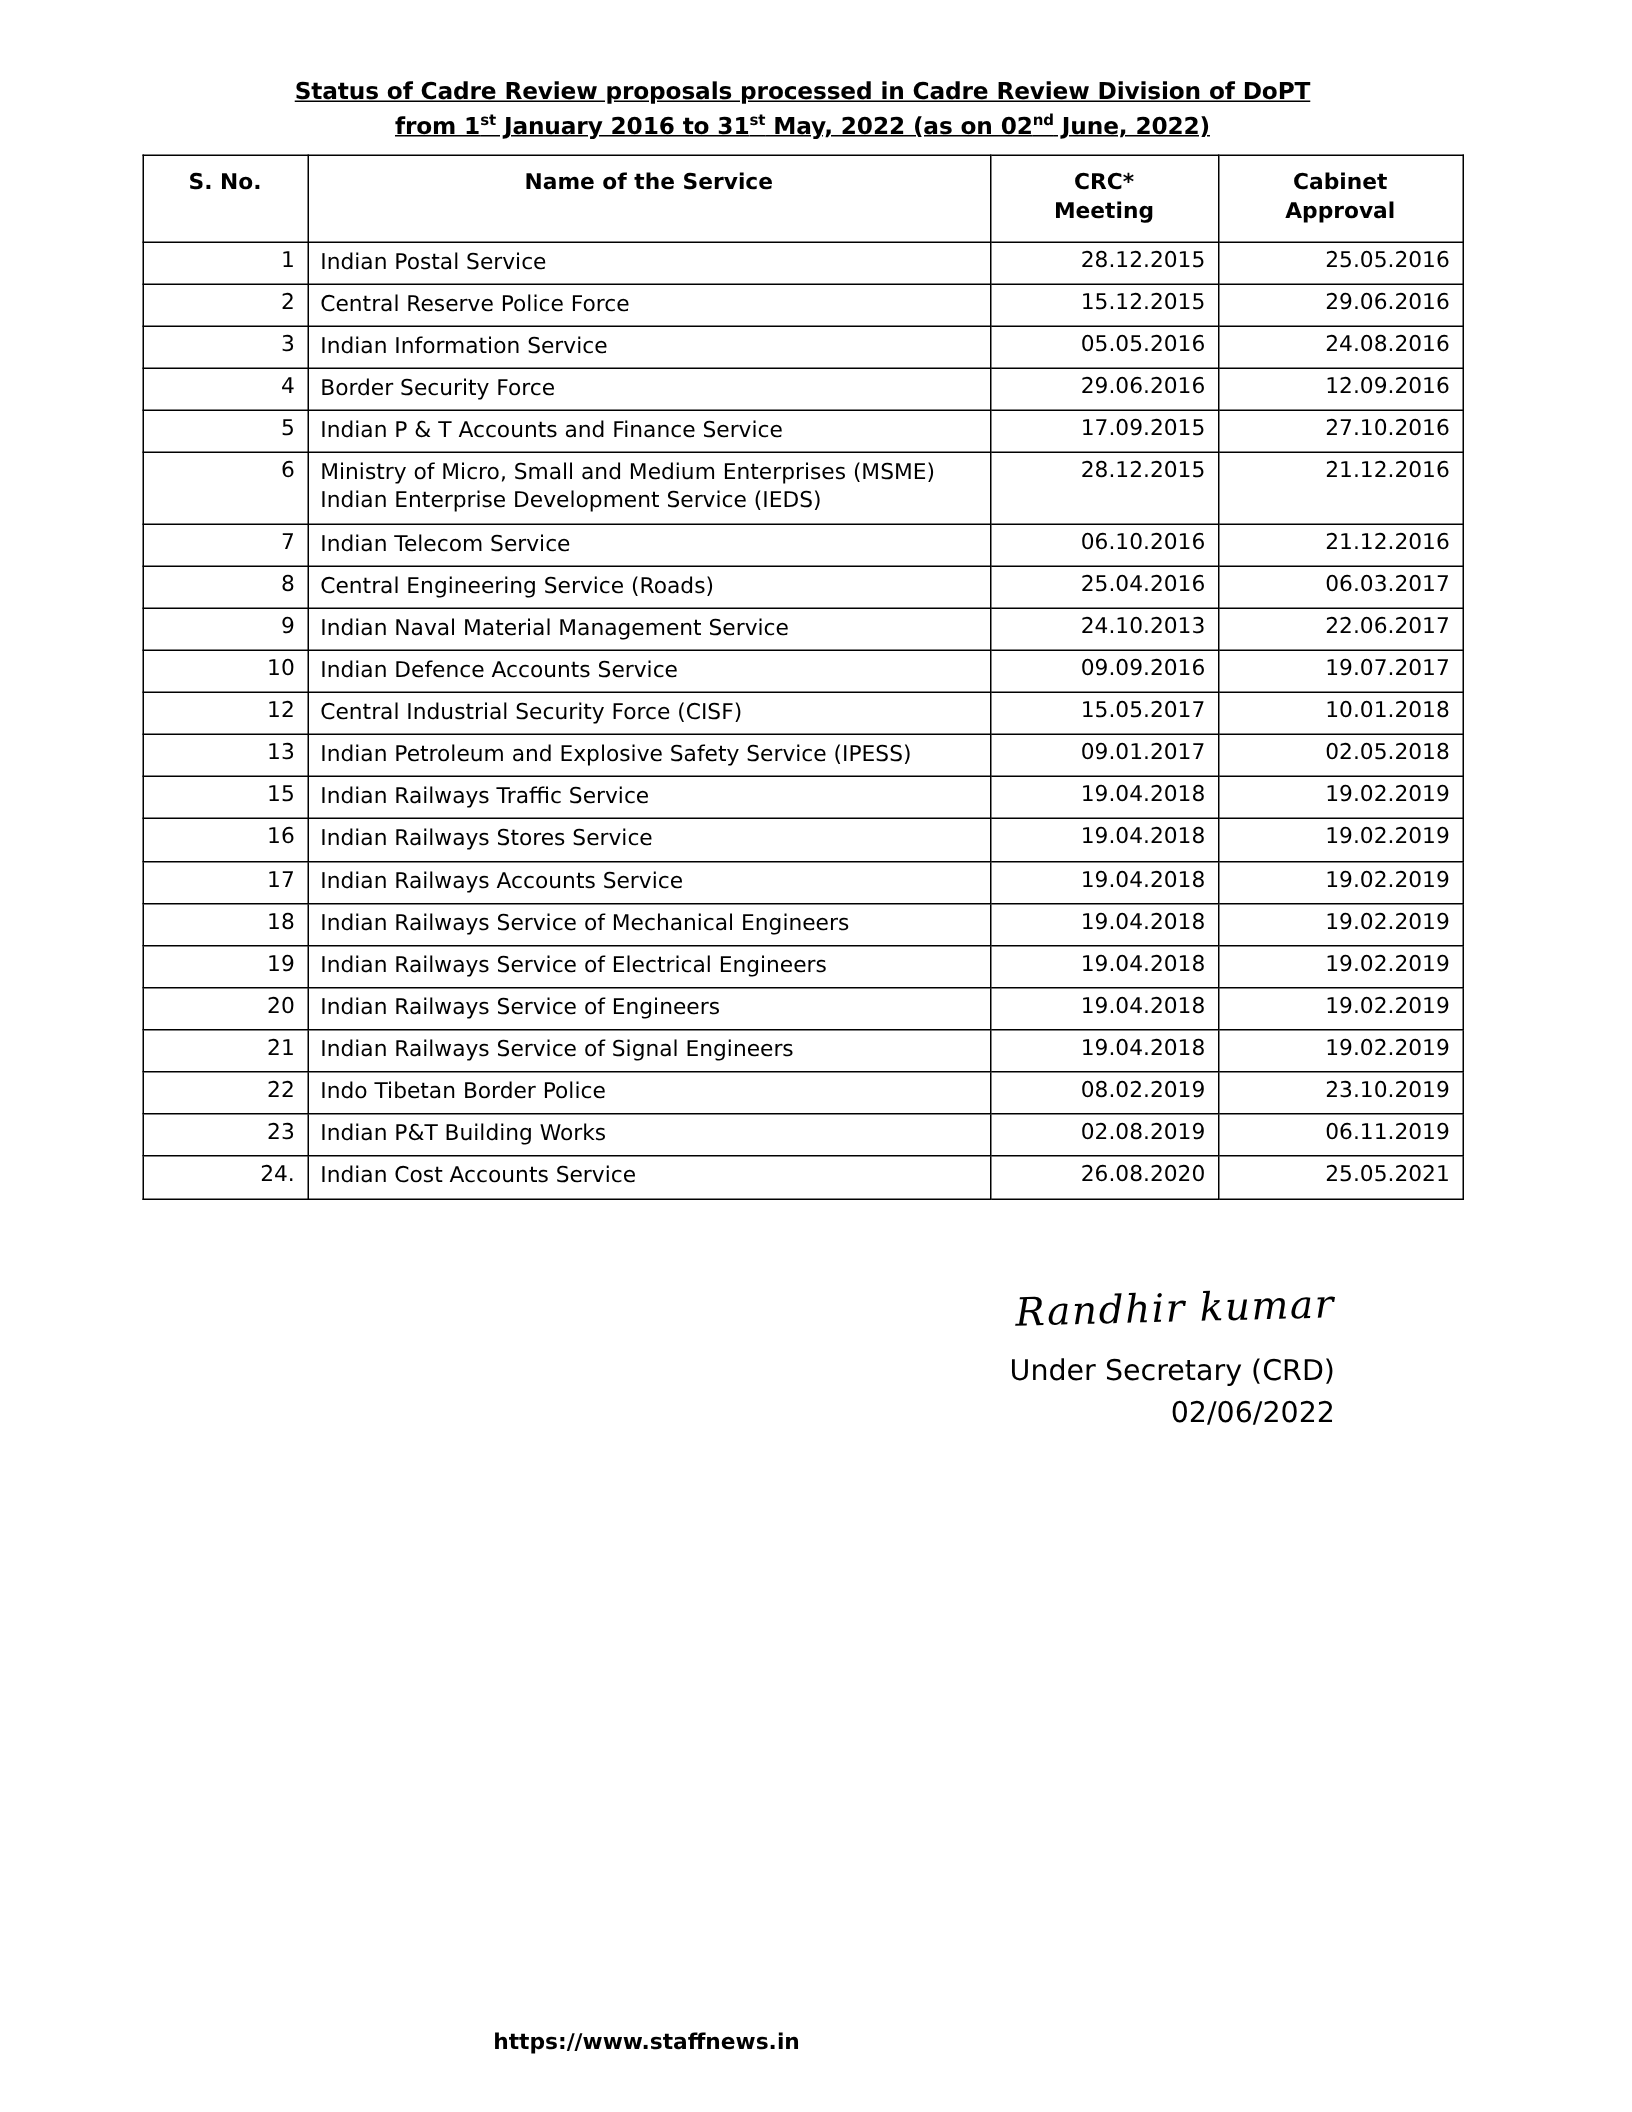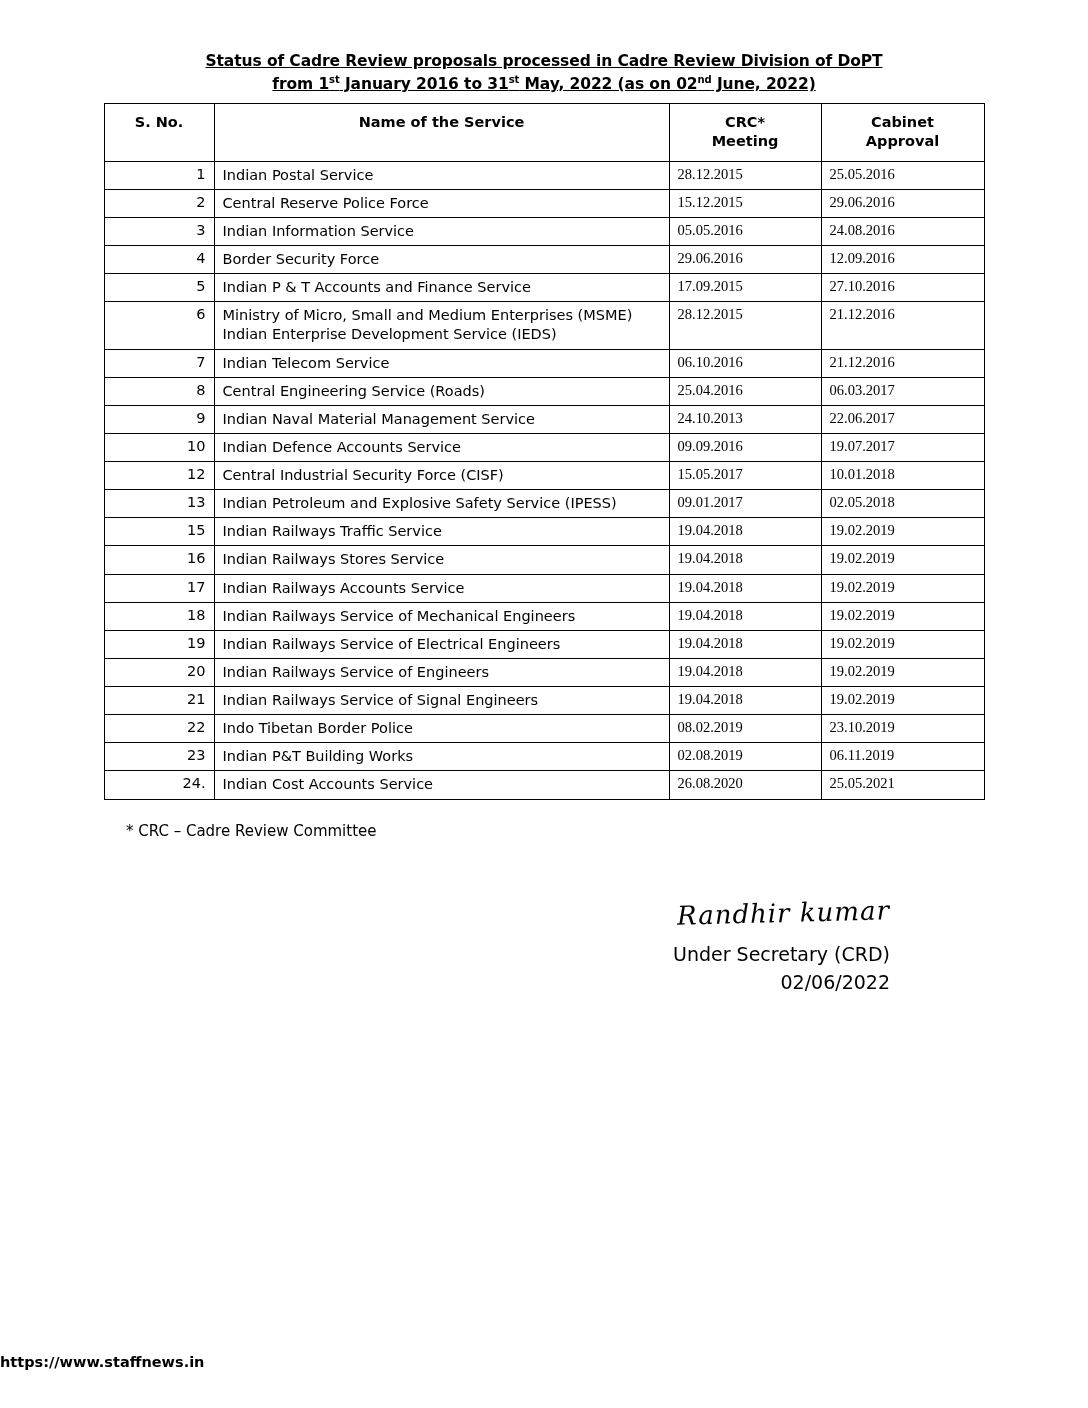--- a/index.html
+++ b/index.html
@@ -10,21 +10,21 @@
   body {
     width: 1088px;
     height: 1408px;
     font-family: "DejaVu Sans", sans-serif;
     color: #000000;
     position: relative;
     overflow: hidden;
   }
   .page {
     box-sizing: border-box;
-    padding: 50px 90px 0 90px;
+    padding: 50px 90px 0 72px;
     width: 1088px;
   }
   .doc-title {
     text-align: center;
     font-weight: bold;
     font-size: 15.5px;
     line-height: 1.5;
     text-decoration: underline;
     margin: 0 0 6px 0;
     letter-spacing: -0.1px;
@@ -81,23 +81,22 @@
   }
   td.name {
     text-align: left;
     line-height: 1.32;
   }
   td.name.justify {
     text-align: justify;
     text-align-last: left;
   }
   td.date {
-    text-align: left;
+    text-align: right;
     white-space: nowrap;
-    font-family: Liberation Serif, serif;
   }
   .row-tall td { padding-top: 5px; padding-bottom: 5px; }
   .footnote {
     margin: 22px 0 0 36px;
     font-size: 15px;
   }
   .sign-block {
     margin-top: 58px;
     text-align: right;
     padding-right: 108px;
@@ -113,21 +112,21 @@
   }
   .sign-name {
     font-size: 19px;
     line-height: 1.5;
   }
   .footer-url {
     position: absolute;
     bottom: 38px;
     left: 0;
     width: 862px;
-    text-align: left;
+    text-align: center;
     font-weight: bold;
     font-size: 14.5px;
   }
 </style>
 </head>
 <body>
 
 <div class="page">
 
   <div class="doc-title">
@@ -331,21 +330,20 @@
           <td class="sno">24.</td>
           <td class="name">
             <div>Indian Cost Accounts Service</div>
           </td>
           <td class="date">26.08.2020</td>
           <td class="date">25.05.2021</td>
         </tr>
       </tbody>
   </table>
 
-  <div class="footnote">* CRC – Cadre Review Committee</div>
 
   <div class="sign-block">
     <div class="signature">Randhir kumar</div>
     <div class="sign-name">Under Secretary (CRD)</div>
     <div class="sign-name">02/06/2022</div>
   </div>
 
 </div>
 
 <div class="footer-url">https://www.staffnews.in</div>

